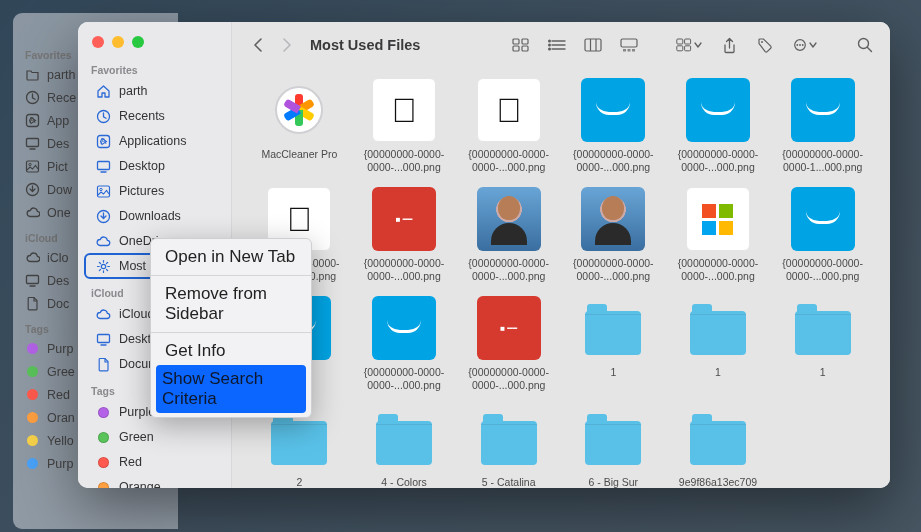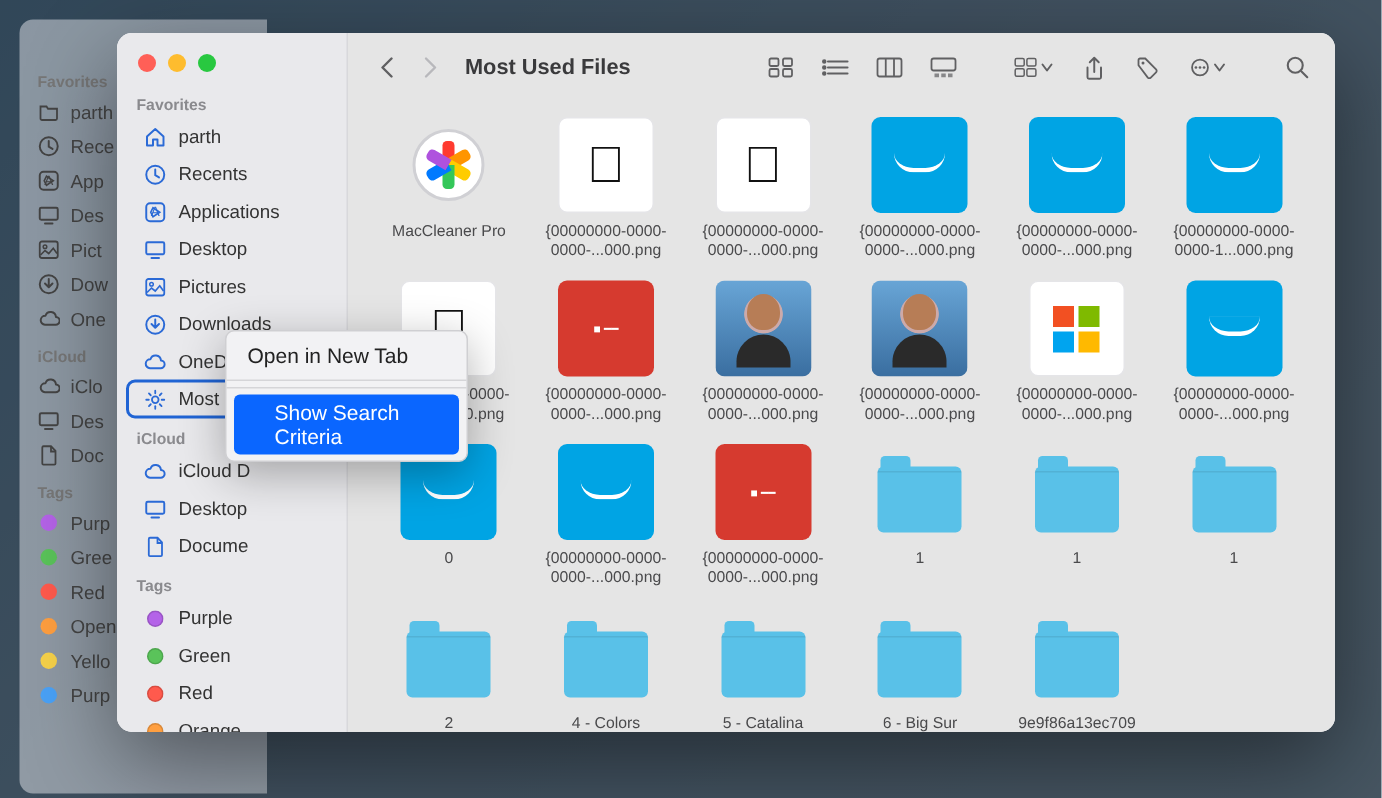--- a/index.html
+++ b/index.html
@@ -27,23 +27,23 @@
 .title{font-size:14.5px;font-weight:600;color:#3a3a3c}
 .spacer{flex:1}
 .tb-group{display:flex;gap:10px;align-items:center;color:#6a6a6c}
 .tb-sep{width:10px}
 .content{flex:1;overflow:auto;padding:10px 18px}
 .grid{display:grid;grid-template-columns:repeat(6,1fr);gap:14px 6px}
 .cell{display:flex;flex-direction:column;align-items:center;gap:6px}
 .thumb{width:64px;height:64px;border-radius:6px;display:flex;align-items:center;justify-content:center;background:#f2f2f4;overflow:hidden;position:relative}
 .thumb.white{background:#fff;border:1px solid #e5e5e8}
 .fname{font-size:10.5px;color:#4a4a4c;text-align:center;line-height:1.2;max-width:100px;overflow:hidden}
-.ctx{position:absolute;left:150px;top:220px;width:162px;background:#f2f2f4;border:1px solid #cfcfd2;border-radius:6px;box-shadow:0 8px 30px rgba(0,0,0,.3);padding:4px 0;font-size:14px;z-index:40}
+.ctx{position:absolute;left:150px;top:238px;width:162px;background:#f2f2f4;border:1px solid #cfcfd2;border-radius:6px;box-shadow:0 8px 30px rgba(0,0,0,.3);padding:4px 0;font-size:17px;z-index:40}
 .ctx .mi{padding:4px 14px;color:#222}
-.ctx .mi.hov{background:#0a66ff;color:#ffffff;margin:0 5px;border-radius:4px;padding:4px 27px}
+.ctx .mi.hov{background:#0a66ff;color:#0f172a;margin:0 5px;border-radius:4px;padding:4px 6px}
 .ctx hr{border:none;border-top:1px solid #d5d5d8;margin:4px 0}
 svg{display:block}
 
 .amazon{background:#00a4e4;display:flex;align-items:center;justify-content:center}
 .amazon::after{content:"";width:34px;height:10px;border:3px solid #fff;border-top:none;border-left:none;border-right:none;border-radius:0 0 20px 20px;transform:translateY(-2px)}
 .apple-logo{font-size:34px;color:#111}
 .redbox{background:#d63a2f;color:#fff;font-size:8px;display:flex;align-items:center;justify-content:center}
 .mslogo{display:grid;grid-template-columns:14px 14px;grid-template-rows:14px 14px;gap:3px}
 .folder{width:56px;height:44px;background:#59c1e8;border-radius:4px;position:relative;margin-top:10px}
 .folder::before{content:"";position:absolute;top:-7px;left:2px;width:20px;height:9px;background:#59c1e8;border-radius:3px 3px 0 0}
@@ -170,21 +170,21 @@
       <div class="row">
         <span class="sic">
           <span class="tagdot" style="background: rgb(255, 90, 77);"></span>
         </span>
         <span>Red</span>
       </div>
       <div class="row">
         <span class="sic">
           <span class="tagdot" style="background: rgb(255, 159, 64);"></span>
         </span>
-        <span>Open</span>
+        <span>Oran</span>
       </div>
       <div class="row">
         <span class="sic">
           <span class="tagdot" style="background: rgb(247, 210, 74);"></span>
         </span>
         <span>Yello</span>
       </div>
       <div class="row">
         <span class="sic">
           <span class="tagdot" style="background: rgb(74, 162, 247);"></span>
@@ -571,15 +571,17 @@
             <div class="fname">9e9f86a13ec709</div>
           </div>
         </div>
     </div>
   </div>
 </div>
 
 <div class="ctx" id="ctx">
     <div class="mi">Open in New Tab</div>
     <hr>
+    <div class="mi">Remove from Sidebar</div>
     <hr>
+    <div class="mi">Get Info</div>
     <div class="mi hov">Show Search Criteria</div>
   </div>
 
 </body></html>

